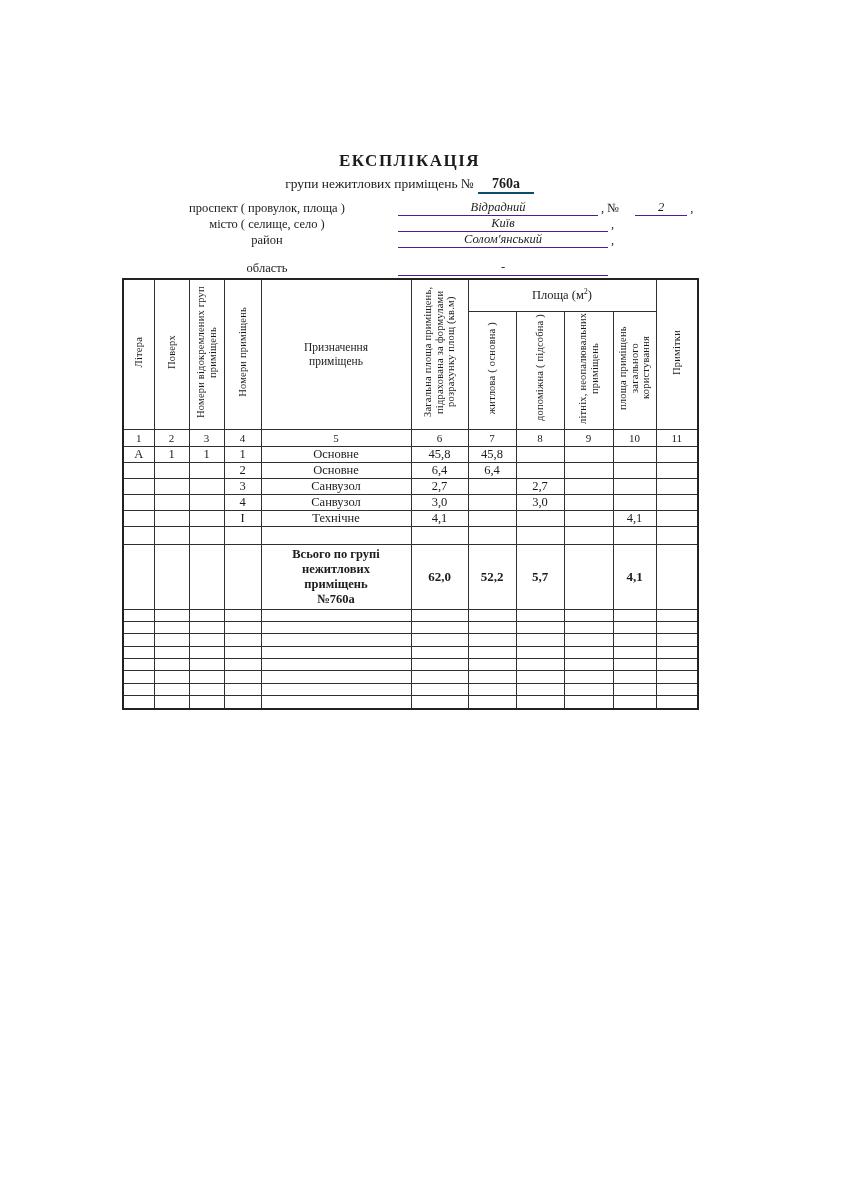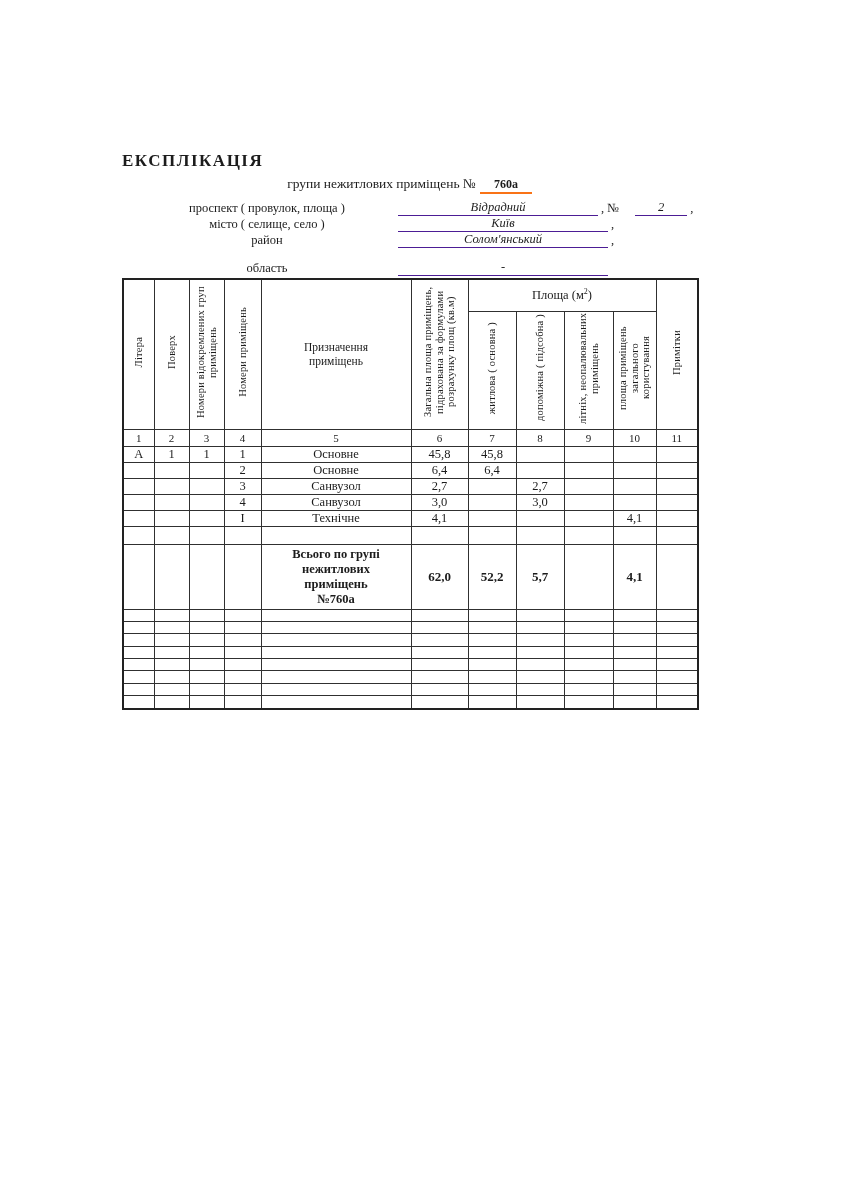--- a/index.html
+++ b/index.html
@@ -1,28 +1,28 @@
 <!DOCTYPE html>
 <html><head>
 <meta charset="utf-8">
 <style>
   html,body { margin:0; padding:0; background:#ffffff; }
   .page {
     position:relative; width:851px; height:1200px; background:#ffffff;
     font-family:"Liberation Serif","DejaVu Serif",serif; color:#1c1c1c; overflow:hidden;
   }
   .title {
-    position:absolute; left:122px; top:151px; width:575px; 
+    position:absolute; left:122px; top:151px; width:575px; text-align:center;
     font-size:17px; font-weight:bold; letter-spacing:1.5px;
   }
   .subtitle {
     position:absolute; left:122px; top:176px; width:575px; text-align:center; font-size:13.5px;
   }
   .subnum {
-    font-weight:bold; font-size:12px; border-bottom:2px solid #f97316;
+    font-weight:bold; font-size:14px; border-bottom:2px solid #0c4a6e;
     padding:0 14px 1px 14px; margin-left:4px;
   }
   .addr-row { position:absolute; left:157px; display:flex; align-items:flex-end; height:15px; }
   .r1 { top:201px; } .r2 { top:217px; } .r3 { top:233px; } .r4 { top:261px; }
   .alabel { display:inline-block; width:220px; text-align:center; font-size:12.5px; white-space:nowrap; }
   .aval {
     display:inline-block; border-bottom:1px solid #4c1d95; text-align:center;
     font-size:12.5px; margin-left:21px; height:15px; white-space:nowrap;font-style:italic;
   }
   .w200 { width:200px; } .w210 { width:210px; }

